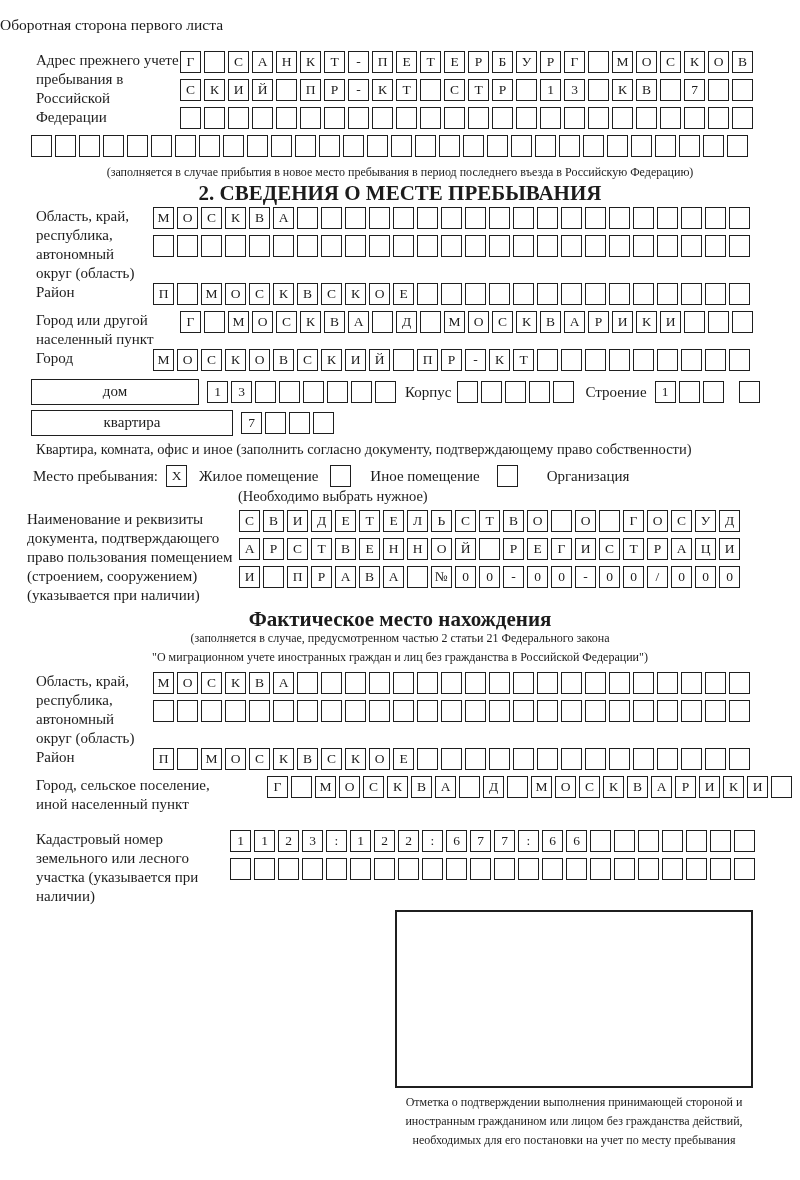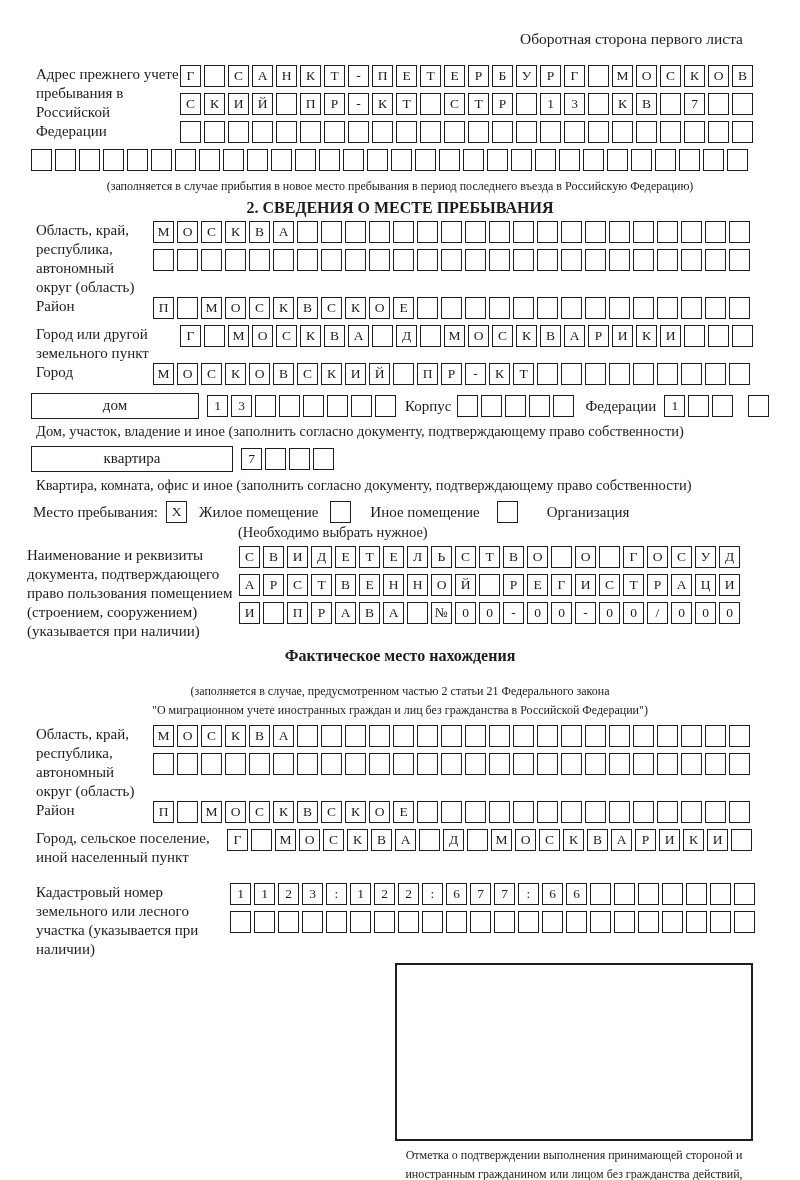--- a/index.html
+++ b/index.html
@@ -5,30 +5,30 @@
   html,body{margin:0;padding:0;background:#ffffff;}
   .page{
     position:relative;
     width:800px;height:1180px;
     background:#ffffff;
     color:#1c1c1c;
     font-family:"Liberation Serif","DejaVu Serif",serif;
     overflow:hidden;
   }
   .hdr{
-    padding-top:29px;
+    padding-top:15px;
     padding-right:57px;
-    text-align:right;
+    text-align:left;
     font-size:15.5px;
     line-height:19px;
   }
   .lbl{font-size:15px;line-height:19px;}
   .note{font-size:14.5px;line-height:19px;}
   .cnote{font-size:12px;line-height:19px;text-align:center;}
-  .title{font-size:16px;font-weight:bold;text-align:center;line-height:19px;}
+  .title{font-size:21px;font-weight:bold;text-align:center;line-height:19px;}
   .frow{display:flex;align-items:flex-start;}
   .cells{display:flex;flex-wrap:nowrap;}
   .cellrow{margin-bottom:6px;height:22px;}
   .box{
     box-sizing:border-box;
     display:inline-block;
     width:21px;height:22px;
     border:1.5px solid #1f1f1f;
     margin-right:3px;
     text-align:center;
@@ -265,21 +265,21 @@
         <span class="box"></span>
         <span class="box"></span>
         <span class="box"></span>
         <span class="box"></span>
         <span class="box"></span>
         <span class="box"></span>
       </div>
   </div>
 
   <div class="frow" style="margin-left:36px;">
-    <div class="lbl" style="width:144px;flex:0 0 144px;">Город или другой земельного пункт</div>
+    <div class="lbl" style="width:144px;flex:0 0 144px;">Город или другой населенный пункт</div>
     <div class="cells cellrow">
         <span class="box">Г</span>
         <span class="box"></span>
         <span class="box">М</span>
         <span class="box">О</span>
         <span class="box">С</span>
         <span class="box">К</span>
         <span class="box">В</span>
         <span class="box">А</span>
         <span class="box"></span>
@@ -345,29 +345,28 @@
         <span class="box"></span>
       </div>
     <div class="inline-lbl" style="margin-left:6px;margin-right:6px;">Корпус</div>
     <div class="cells">
         <span class="box"></span>
         <span class="box"></span>
         <span class="box"></span>
         <span class="box"></span>
         <span class="box"></span>
       </div>
-    <div class="inline-lbl" style="margin-left:8px;margin-right:8px;">Федерации</div>
+    <div class="inline-lbl" style="margin-left:8px;margin-right:8px;">Строение</div>
     <div class="cells cells-stroenie">
         <span class="box">1</span>
         <span class="box"></span>
         <span class="box"></span>
         <span class="box"></span>
       </div>
   </div>
-  <div class="note" style="margin-left:36px;margin-top:3px;">Дом, участок, владение и иное (заполнить согласно документу, подтверждающему право собственности)</div>
 
   <div class="frow" style="margin-left:31px;margin-top:5px;align-items:center;">
     <div class="widebox" style="width:202px;">квартира</div>
     <div class="cells" style="margin-left:8px;">
         <span class="box">7</span>
         <span class="box"></span>
         <span class="box"></span>
         <span class="box"></span>
       </div>
   </div>
@@ -453,21 +452,21 @@
           <span class="box">0</span>
           <span class="box">/</span>
           <span class="box">0</span>
           <span class="box">0</span>
           <span class="box">0</span>
         </div>
     </div>
   </div>
 
   <div class="title" style="margin-top:5px;">Фактическое место нахождения</div>
-  <div class="cnote" style="margin-top:17px;text-align:center;">(заполняется в случае, предусмотренном частью 2 статьи 21 Федерального закона</div>
+  <div class="cnote" style="margin-top:0;text-align:center;">(заполняется в случае, предусмотренном частью 2 статьи 21 Федерального закона</div>
   <div class="cnote">"О миграционном учете иностранных граждан и лиц без гражданства в Российской Федерации")</div>
 
   <div class="frow" style="margin-left:36px;margin-top:5px;">
     <div class="lbl" style="width:117px;flex:0 0 117px;">Область, край, республика, автономный округ (область)</div>
     <div>
       <div class="cells cellrow">
           <span class="box">М</span>
           <span class="box">О</span>
           <span class="box">С</span>
           <span class="box">К</span>
@@ -547,21 +546,21 @@
         <span class="box"></span>
         <span class="box"></span>
         <span class="box"></span>
         <span class="box"></span>
         <span class="box"></span>
         <span class="box"></span>
         <span class="box"></span>
       </div>
   </div>
 
-  <div class="frow" style="margin-left:36px;">
+  <div class="frow" style="margin-left:36px;gap:40px;">
     <div class="lbl" style="width:191px;flex:0 0 191px;">Город, сельское поселение, иной населенный пункт</div>
     <div class="cells cellrow">
         <span class="box">Г</span>
         <span class="box"></span>
         <span class="box">М</span>
         <span class="box">О</span>
         <span class="box">С</span>
         <span class="box">К</span>
         <span class="box">В</span>
         <span class="box">А</span>

